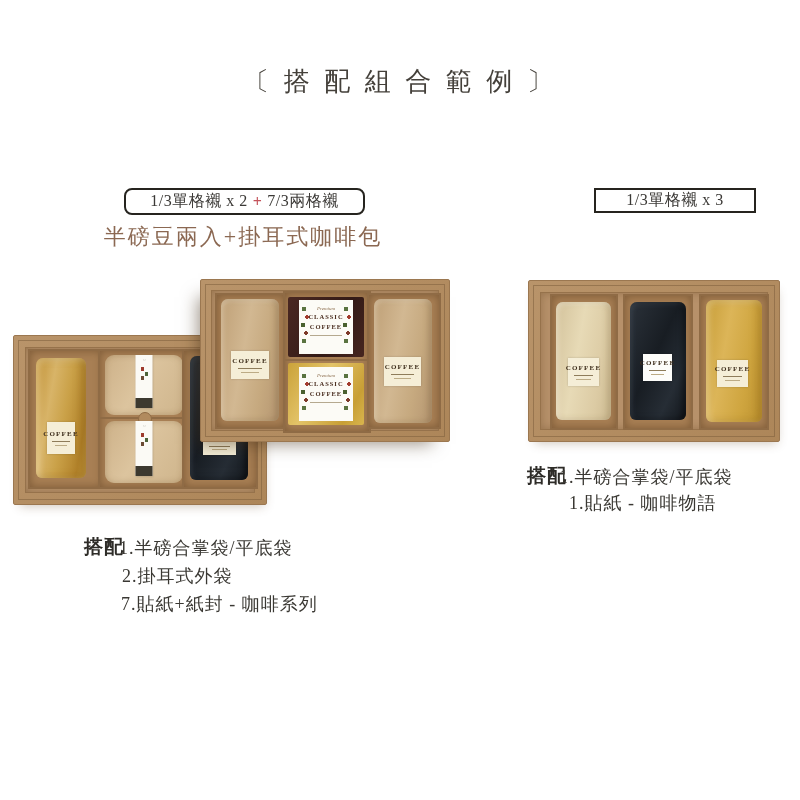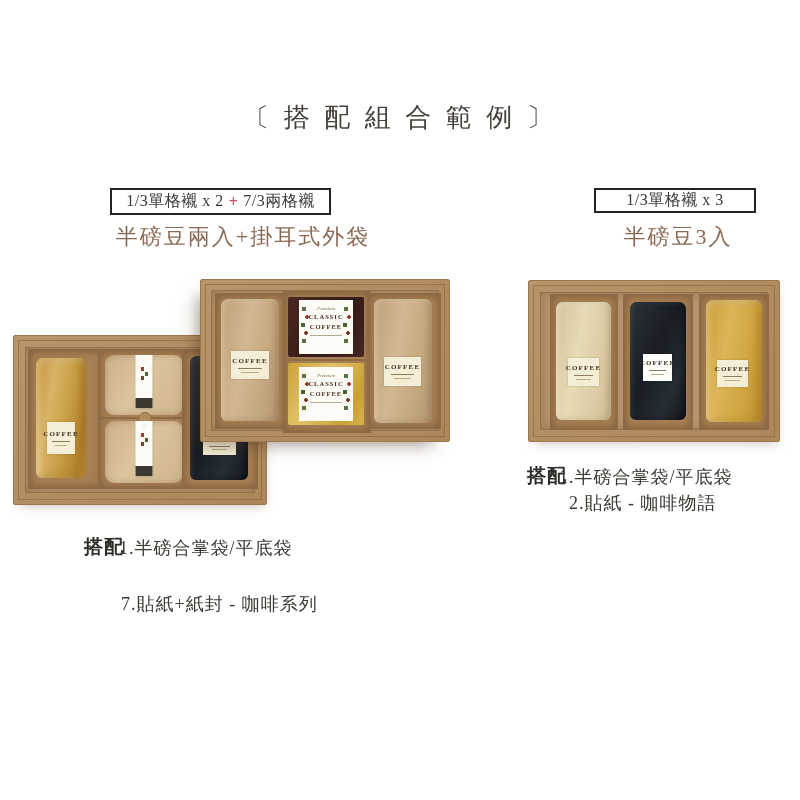--- a/index.html
+++ b/index.html
@@ -1,25 +1,25 @@
 <!DOCTYPE html>
 <html><head>
 <meta charset="utf-8">
 <style>
   html,body{margin:0;padding:0;background:#fff;}
   .canvas{position:relative;width:800px;height:800px;background:#ffffff;overflow:hidden;
           font-family:"Liberation Serif","DejaVu Serif",serif;}
 
   
   .page-title{position:absolute;left:0;top:64px;width:800px;text-align:center;
-              font-size:26px;letter-spacing:4px;color:#44403a;margin-top:36px;}
+              font-size:26px;letter-spacing:4px;color:#44403a;}
   .badge{position:absolute;box-sizing:border-box;border:2px solid #26241f;background:#fff;
          display:flex;align-items:center;justify-content:center;
          font-size:16px;color:#3b3936;letter-spacing:.5px;white-space:nowrap;}
-  .badge-left{left:110px;top:188px;width:221px;height:27px;}
+  .badge-left{left:124px;top:188px;width:241px;height:27px;border-radius:8px;}
   .badge-right{left:594px;top:188px;width:162px;height:25px;}
   .badge .plus{color:#c4525a;margin:0 5px;font-weight:bold;}
   .subtitle{position:absolute;text-align:center;font-size:22px;color:#8b6852;letter-spacing:2px;}
   .subtitle-left{left:58px;top:222px;width:370px;}
   .subtitle-right{left:568px;top:222px;width:220px;}
 
   
   .pairing-label{position:absolute;font-size:19px;font-weight:bold;color:#2e2c28;letter-spacing:1px;}
   .pairing-item{position:absolute;font-size:18px;color:#3a3833;letter-spacing:1px;white-space:nowrap;}
 
@@ -95,21 +95,21 @@
 
 <div class="canvas">
 
   <div class="page-title">〔 搭 配 組 合 範 例 〕</div>
 
   <div class="badge badge-left">
     <span>1/3單格襯 x 2</span>
     <span class="plus">+</span>
     <span>7/3兩格襯</span>
   </div>
-  <div class="subtitle subtitle-left">半磅豆兩入+掛耳式外袋</div>
+  <div class="subtitle subtitle-left">半磅豆兩入+掛耳式咖啡包</div>
 
   <div class="giftbox shadow-soft" style="left:13px;top:335px;width:252px;height:168px;z-index:1;">
     <div class="rim"></div>
     <div class="tray"></div>
 
     <div class="cell" style="left:14px;top:13px;width:72px;height:136px;">
       <div class="bag gold" style="left:6px;top:7px;width:50px;height:120px;">
         <div class="bag-label" style="left:11px;top:64px;width:28px;height:32px;">
           <span class="word">COFFEE</span>
           <span class="sub"></span>
@@ -191,26 +191,26 @@
           <span class="word">COFFEE</span>
           <span class="sub"></span>
           <span class="sub2"></span>
         </div>
       </div>
     </div>
   </div>
 
   <div class="pairing-label" style="left:84px;top:534px;">搭配</div>
   <div class="pairing-item" style="left:119px;top:536px;">1.半磅合掌袋/平底袋</div>
+  <div class="pairing-item" style="left:122px;top:564px;">2.掛耳式外袋</div>
   <div class="pairing-item" style="left:121px;top:592px;">7.貼紙+紙封 - 咖啡系列</div>
 
   <div class="badge badge-right">
     <span>1/3單格襯 x 3</span>
   </div>
-  <div class="subtitle subtitle-right">半磅豆3入</div>
 
   <div class="giftbox shadow-soft" style="left:528px;top:280px;width:250px;height:160px;z-index:1;">
     <div class="rim"></div>
     <div class="tray"></div>
 
     <div class="cell" style="left:21px;top:13px;width:64px;height:132px;">
       <div class="bag cream" style="left:4px;top:6px;width:55px;height:118px;">
         <div class="bag-label" style="left:12px;top:56px;width:31px;height:28px;">
           <span class="word">COFFEE</span>
           <span class="sub"></span>
@@ -235,15 +235,15 @@
           <span class="word">COFFEE</span>
           <span class="sub"></span>
           <span class="sub2"></span>
         </div>
       </div>
     </div>
   </div>
 
   <div class="pairing-label" style="left:527px;top:463px;">搭配</div>
   <div class="pairing-item" style="left:559px;top:465px;">1.半磅合掌袋/平底袋</div>
-  <div class="pairing-item" style="left:569px;top:491px;">2.貼紙 - 咖啡物語</div>
+  <div class="pairing-item" style="left:569px;top:491px;">1.貼紙 - 咖啡物語</div>
 
 </div>
 
 </body></html>

